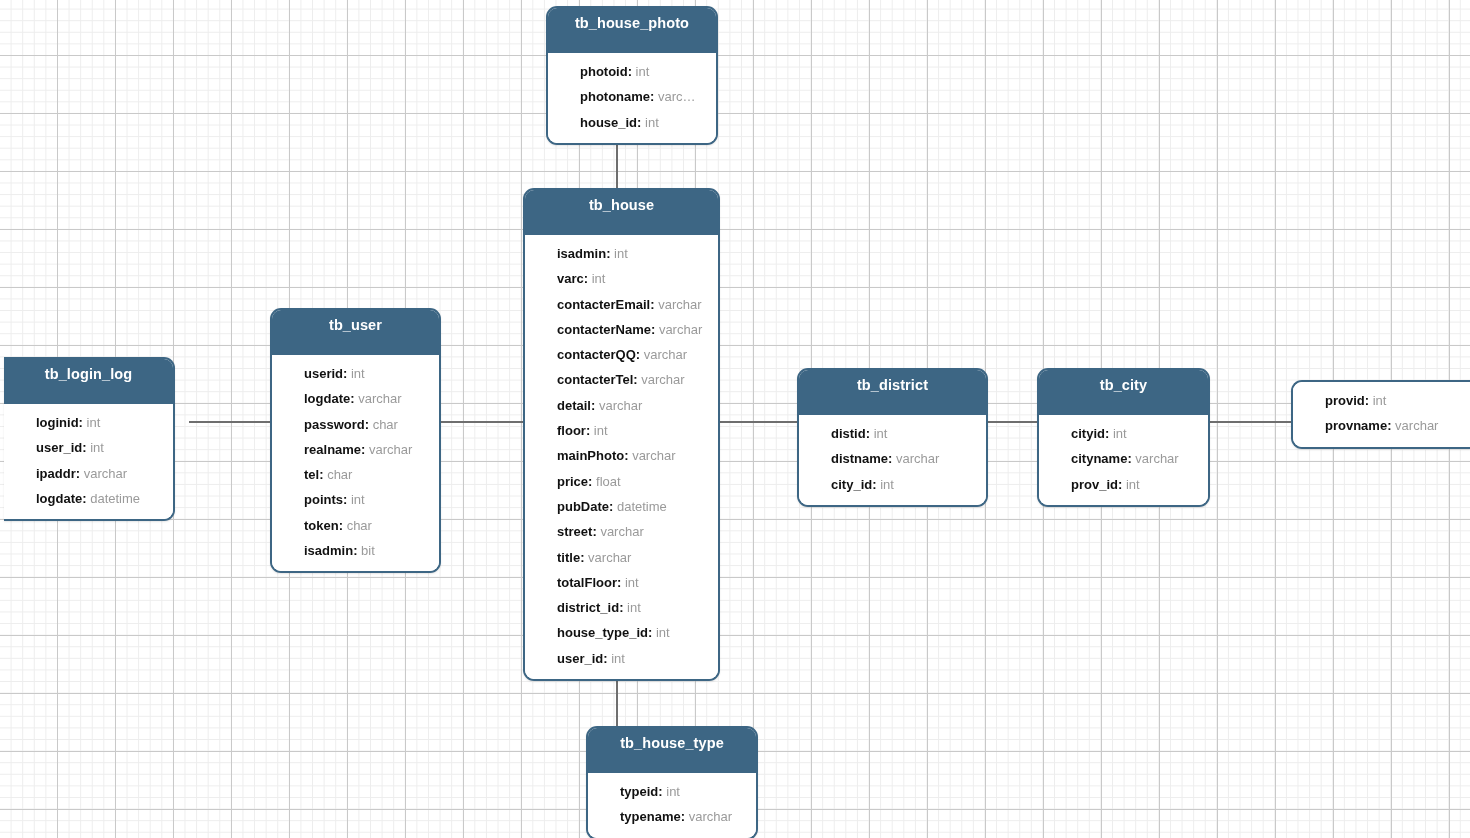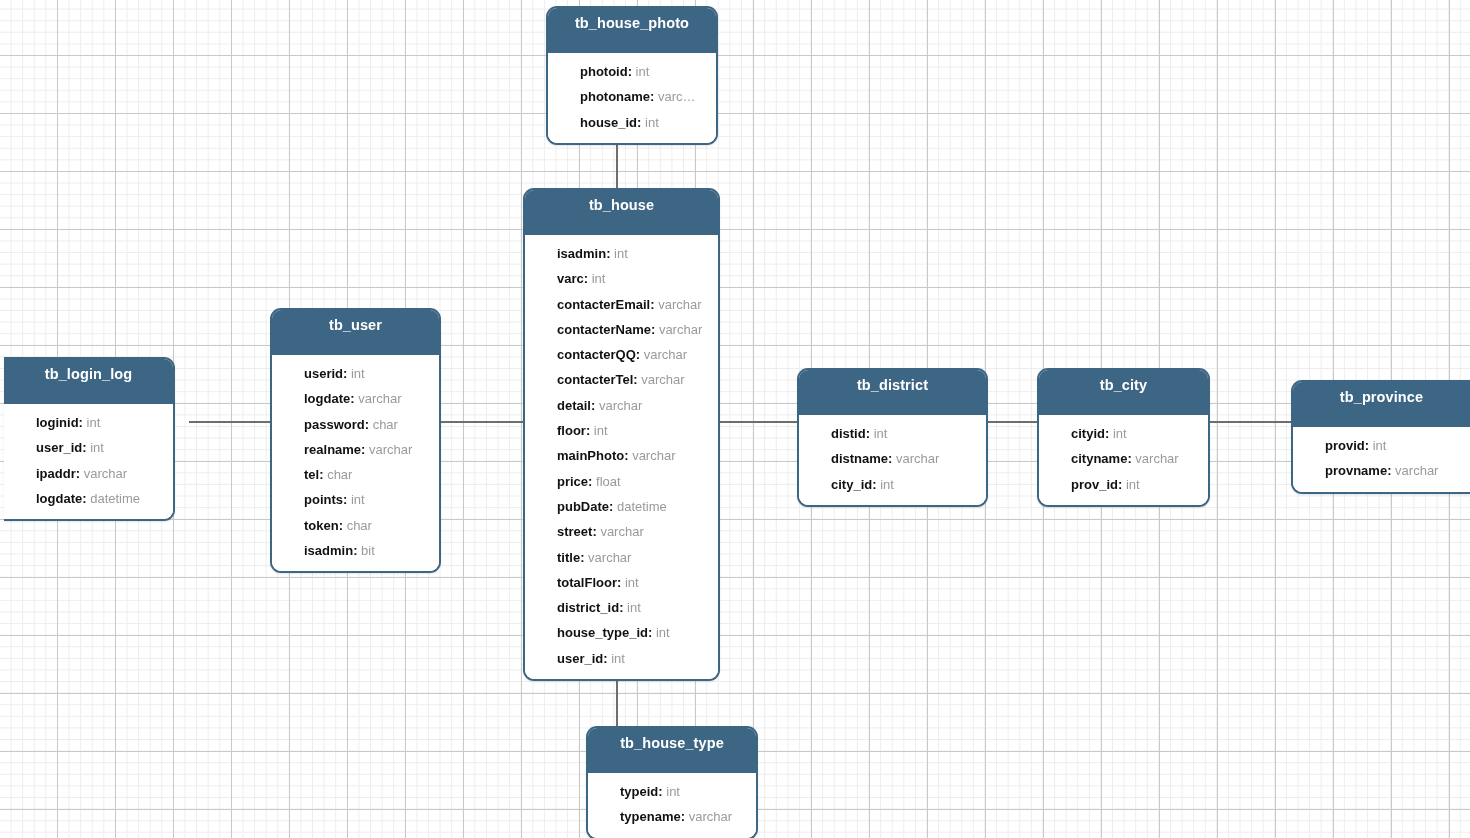--- a/index.html
+++ b/index.html
@@ -173,20 +173,19 @@
       </div>
       <div class="entity" style="left: 1037px; top: 368px; width: 173px;">
         <div class="entity-header">tb_city</div>
         <div class="entity-body">
           <div class="field"><span class="fname">cityid</span><span class="fname">: </span><span class="ftype">int</span></div>
           <div class="field"><span class="fname">cityname</span><span class="fname">: </span><span class="ftype">varchar</span></div>
           <div class="field"><span class="fname">prov_id</span><span class="fname">: </span><span class="ftype">int</span></div>
         </div>
       </div>
       <div class="entity clip-right" style="left: 1291px; top: 380px; width: 179px;">
-        <div class="entity-header">tb_province</div>
         <div class="entity-body">
           <div class="field"><span class="fname">provid</span><span class="fname">: </span><span class="ftype">int</span></div>
           <div class="field"><span class="fname">provname</span><span class="fname">: </span><span class="ftype">varchar</span></div>
         </div>
       </div>
     </div>
 </div>
 
 </body></html>

